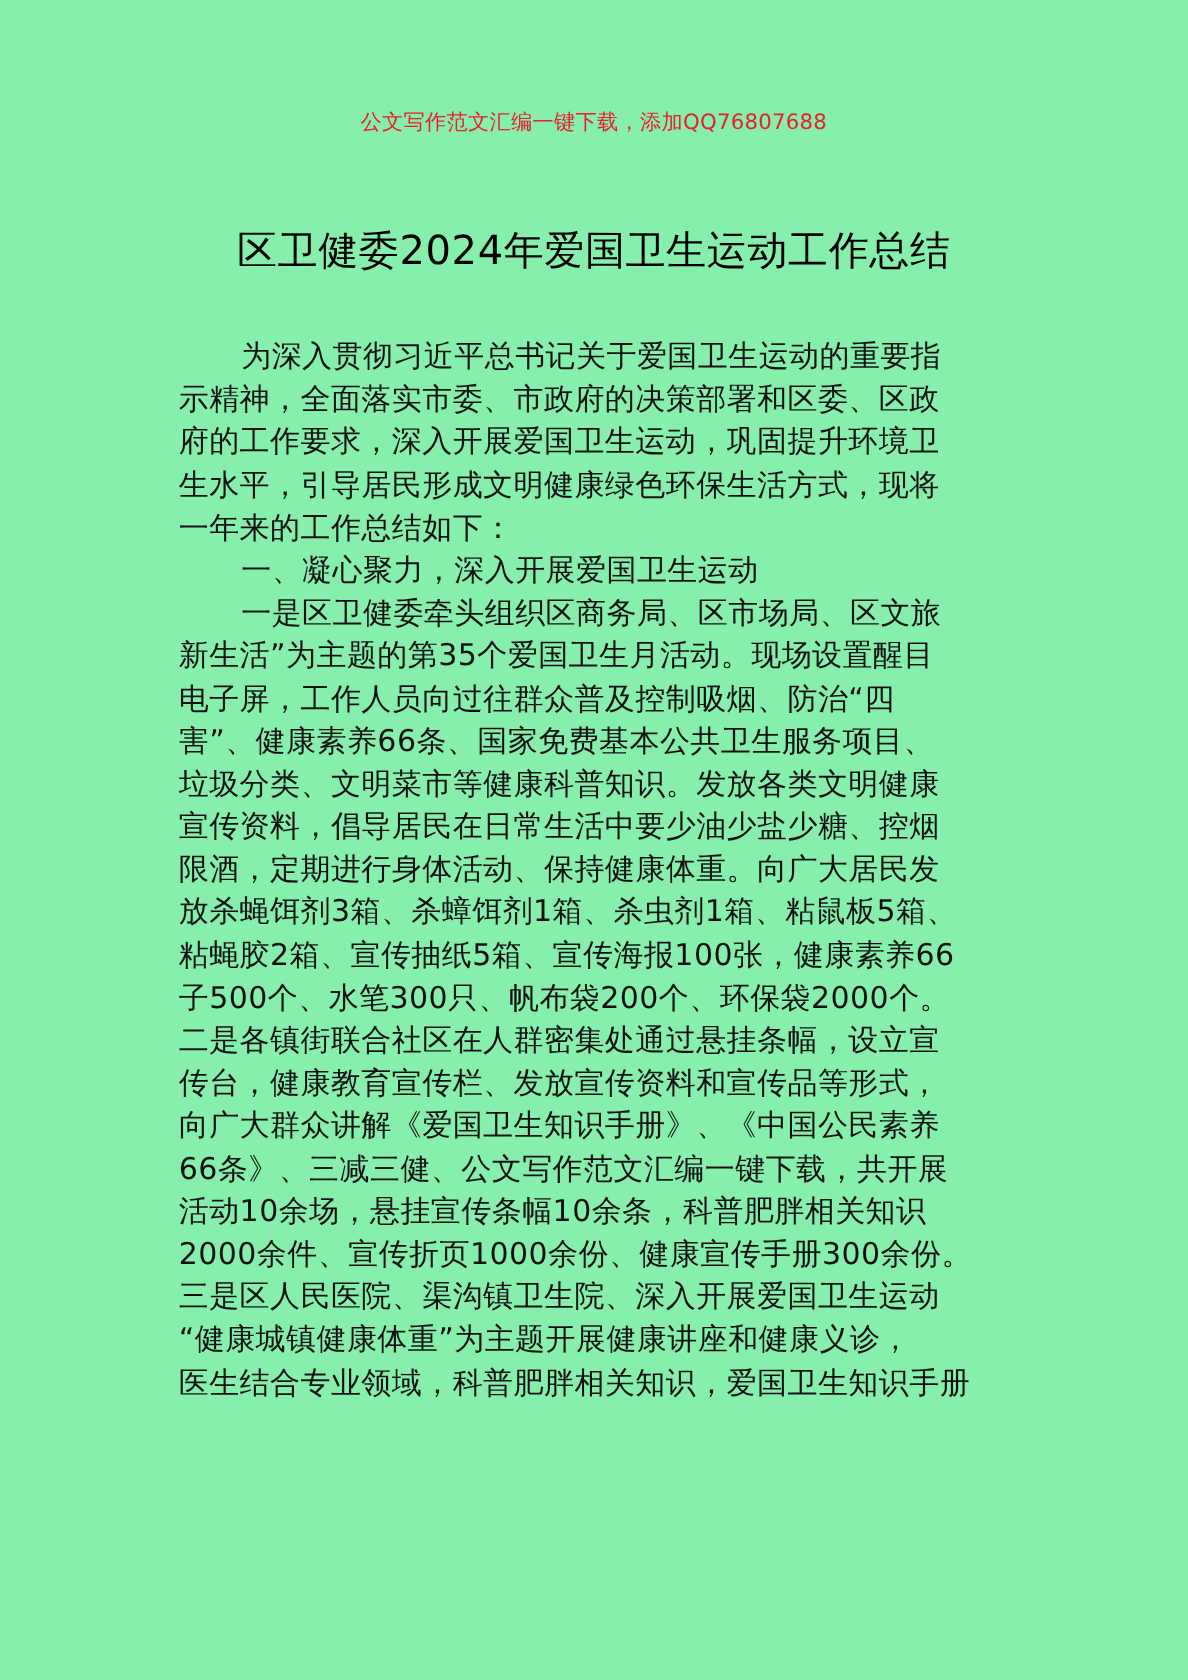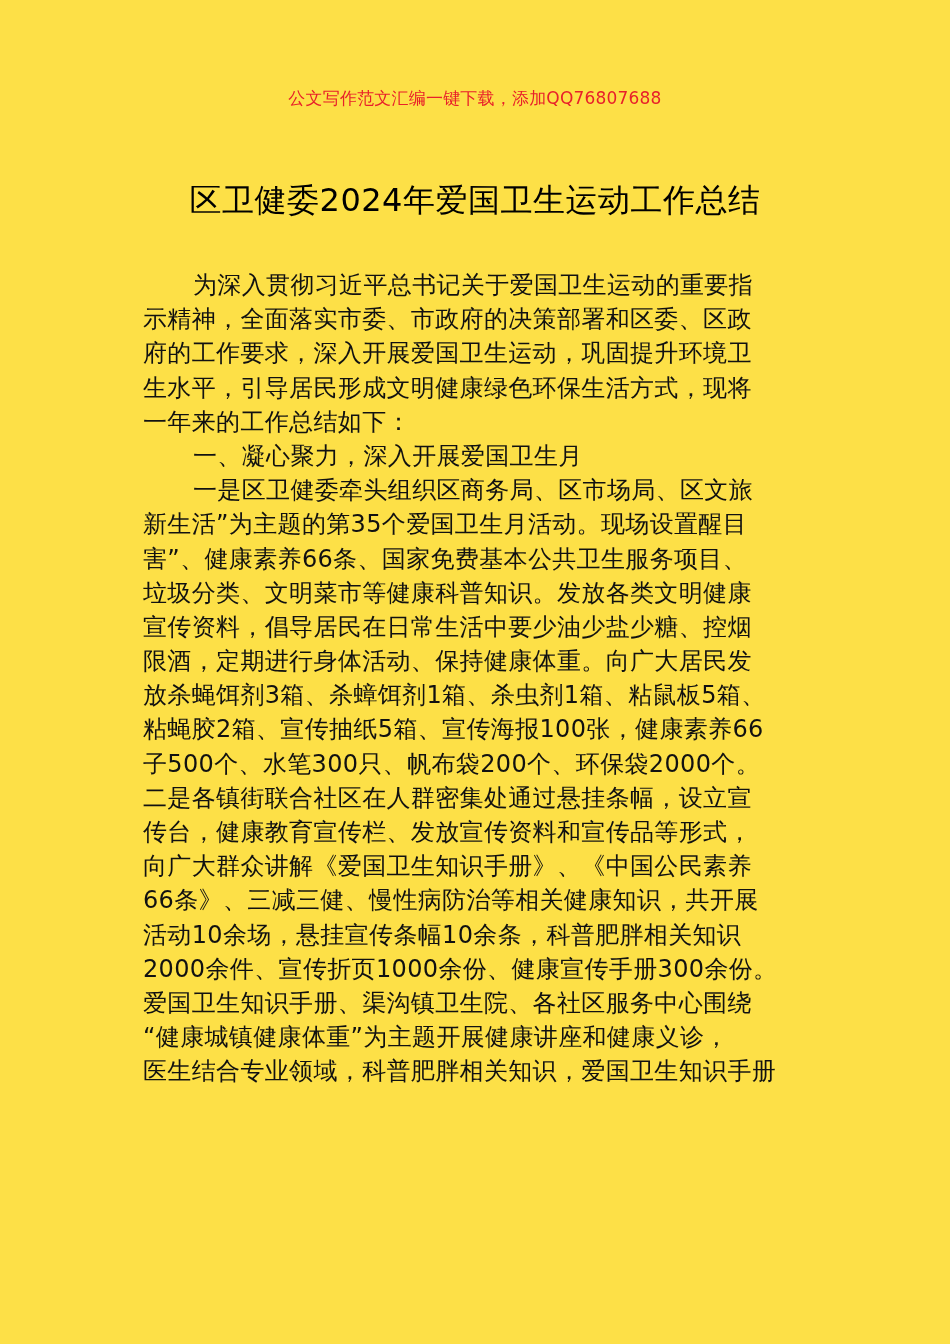--- a/index.html
+++ b/index.html
@@ -13,21 +13,21 @@
       position: relative;
       overflow: hidden;
       font-family: "DejaVu Sans", "Liberation Sans", sans-serif;
       color: #000000;
     }
     .page {
       position: absolute;
       left: 0; top: 0;
       width: 950px;
       height: 1344px;
-      background: #fde047;
+      background: #86efac;
     }
     .banner {
       position: absolute;
       top: 86px;
       left: 0;
       width: 950px;
       text-align: center;
       font-size: 17px;
       line-height: 24px;
       color: #e8202a;
@@ -73,33 +73,34 @@
   <div class="banner">公文写作范文汇编一键下载，添加QQ76807688</div>
 
   <div class="title">区卫健委2024年爱国卫生运动工作总结</div>
 
   <div class="body-text">
     <span class="line indent">为深入贯彻习近平总书记关于爱国卫生运动的重要指</span>
     <span class="line">示精神，全面落实市委、市政府的决策部署和区委、区政</span>
     <span class="line">府的工作要求，深入开展爱国卫生运动，巩固提升环境卫</span>
     <span class="line">生水平，引导居民形成文明健康绿色环保生活方式，现将</span>
     <span class="line">一年来的工作总结如下：</span>
-    <span class="line heading">一、凝心聚力，深入开展爱国卫生月</span>
+    <span class="line heading">一、凝心聚力，深入开展爱国卫生运动</span>
     <span class="line indent">一是区卫健委牵头组织区商务局、区市场局、区文旅</span>
     <span class="line">新生活”为主题的第35个爱国卫生月活动。现场设置醒目</span>
+    <span class="line">电子屏，工作人员向过往群众普及控制吸烟、防治“四</span>
     <span class="line">害”、健康素养66条、国家免费基本公共卫生服务项目、</span>
     <span class="line">垃圾分类、文明菜市等健康科普知识。发放各类文明健康</span>
     <span class="line">宣传资料，倡导居民在日常生活中要少油少盐少糖、控烟</span>
     <span class="line">限酒，定期进行身体活动、保持健康体重。向广大居民发</span>
     <span class="line">放杀蝇饵剂3箱、杀蟑饵剂1箱、杀虫剂1箱、粘鼠板5箱、</span>
     <span class="line">粘蝇胶2箱、宣传抽纸5箱、宣传海报100张，健康素养66</span>
     <span class="line">子500个、水笔300只、帆布袋200个、环保袋2000个。</span>
     <span class="line">二是各镇街联合社区在人群密集处通过悬挂条幅，设立宣</span>
     <span class="line">传台，健康教育宣传栏、发放宣传资料和宣传品等形式，</span>
     <span class="line">向广大群众讲解《爱国卫生知识手册》、《中国公民素养</span>
-    <span class="line">66条》、三减三健、慢性病防治等相关健康知识，共开展</span>
+    <span class="line">66条》、三减三健、公文写作范文汇编一键下载，共开展</span>
     <span class="line">活动10余场，悬挂宣传条幅10余条，科普肥胖相关知识</span>
     <span class="line">2000余件、宣传折页1000余份、健康宣传手册300余份。</span>
-    <span class="line">爱国卫生知识手册、渠沟镇卫生院、各社区服务中心围绕</span>
+    <span class="line">三是区人民医院、渠沟镇卫生院、深入开展爱国卫生运动</span>
     <span class="line">“健康城镇健康体重”为主题开展健康讲座和健康义诊，</span>
     <span class="line">医生结合专业领域，科普肥胖相关知识，爱国卫生知识手册</span>
   </div>
 </div>
 
 </body></html>

